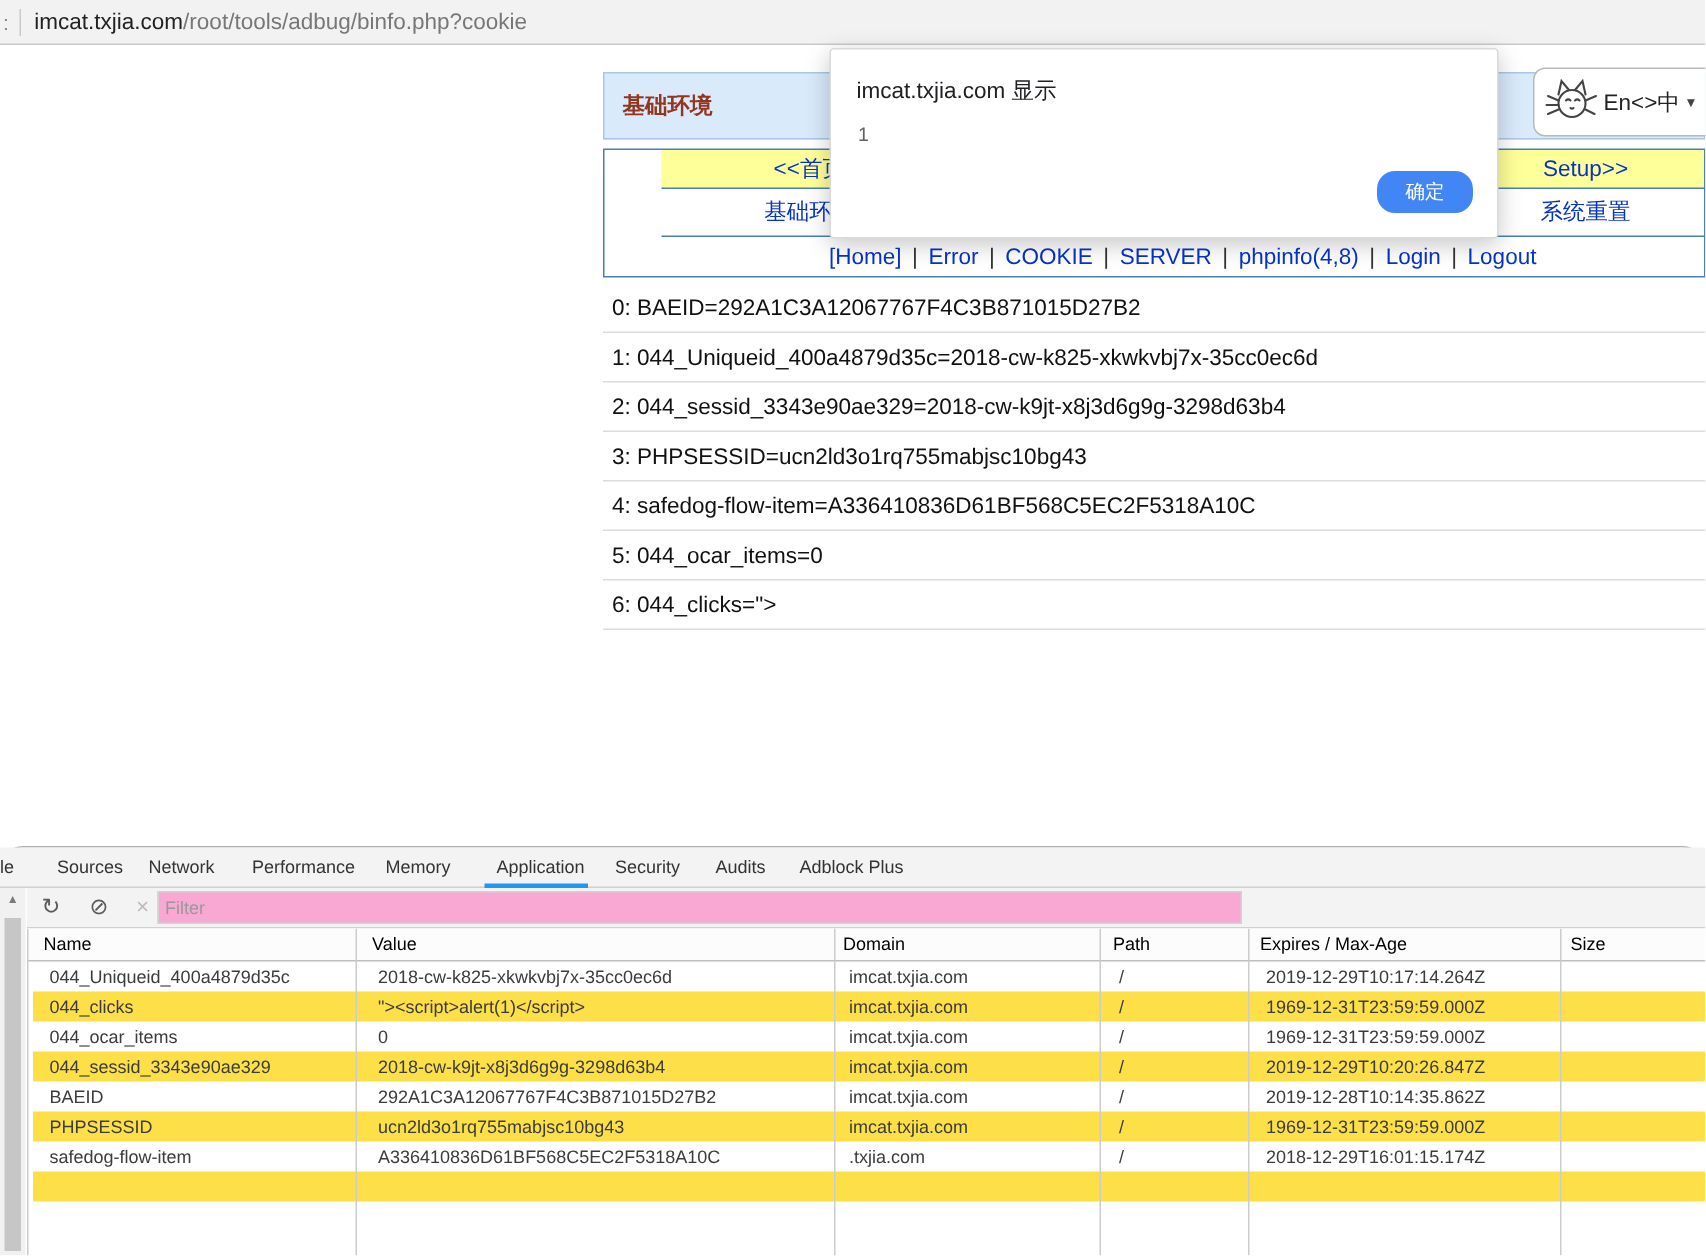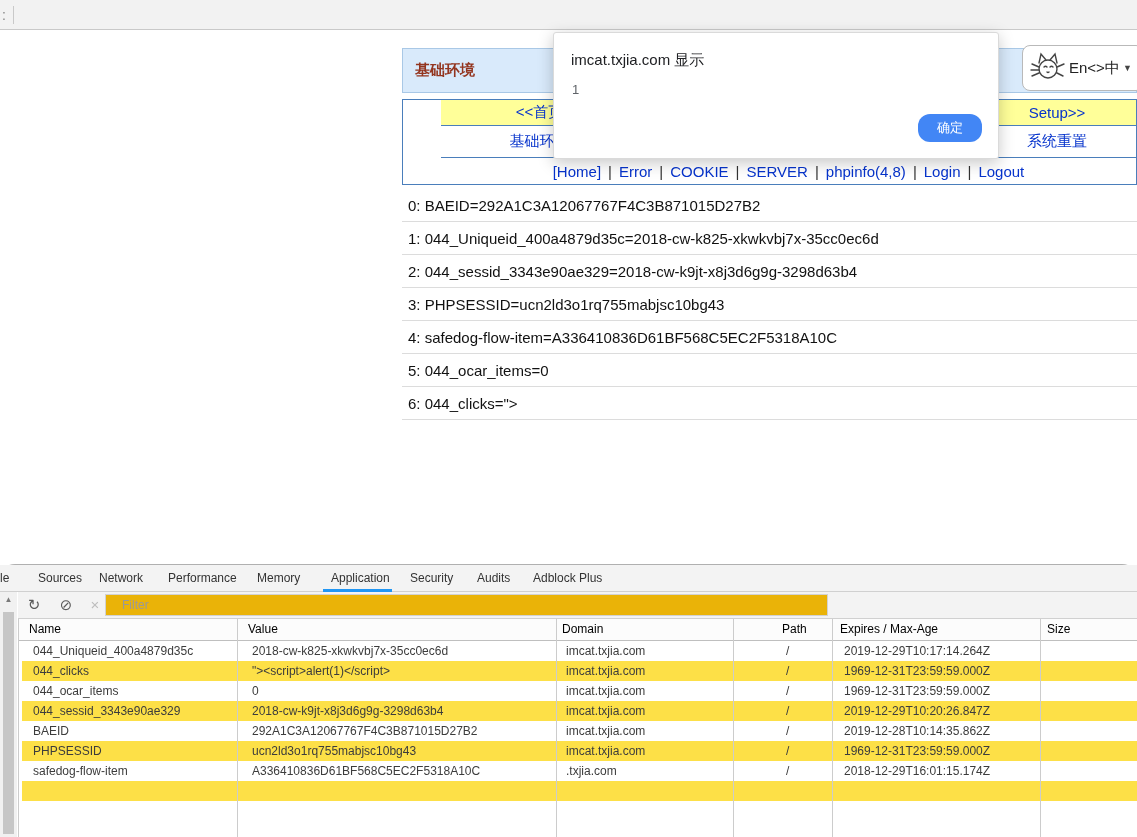--- a/index.html
+++ b/index.html
@@ -61,49 +61,50 @@
              border-bottom:1px solid #d0d0d0; }
   .dt-tab { position:absolute; top:0; height:26px; line-height:26px; font-size:12px; color:#333;
             cursor:pointer; white-space:nowrap; }
   .dt-underline { position:absolute; top:24px; height:3px; background:#2196f3; }
 
   .dt-toolbar { position:absolute; left:18px; top:27px; width:1119px; height:27px; background:#f3f3f3;
                 border-bottom:1px solid #d0d0d0; }
   .tb-icon { position:absolute; top:0; height:26px; line-height:26px; font-size:15px; color:#5a5a5a;
              cursor:pointer; text-align:center; width:18px; }
   .tb-icon.disabled { color:#bdbdbd; }
-  .dt-filter { position:absolute; left:87px; top:2px; width:723px; height:22px; background:#eab308;
-               border:1px solid #d2d2d2; font-size:12px; color:#333; padding-left:16px;
+  .dt-filter { position:absolute; left:87px; top:2px; width:723px; height:22px; background:#f9a8d4;
+               border:1px solid #d2d2d2; font-size:12px; color:#333; padding-left:4px;
                font-family:"Liberation Sans","DejaVu Sans",sans-serif; }
   .dt-filter::placeholder { color:#999; }
 
   .dt-scrollbar { position:absolute; left:0; top:27px; width:17px; height:246px; background:#f1f1f1; }
   .sb-arrow { position:absolute; left:0; top:0; width:17px; height:16px; color:#7a7a7a; font-size:8px;
               text-align:center; line-height:16px; cursor:pointer; }
   .sb-thumb { position:absolute; left:3px; top:20px; width:11px; height:222px; background:#c6c6c6; cursor:pointer; }
 
   .dt-grid { position:absolute; left:18px; top:54px; width:1119px; height:219px; background:#fff; overflow:hidden; }
   .g-header { position:absolute; left:0; top:0; width:1119px; height:22px; background:#fcfcfc;
               border-bottom:1px solid #bfbfbf; }
   .g-cell { position:absolute; top:0; height:20px; line-height:20px; white-space:nowrap; overflow:hidden; font-size:12px; }
   .g-header .g-cell { height:21px; line-height:21px; color:#000000; cursor:pointer; }
   .g-row { position:absolute; left:4px; width:1119px; height:20px; cursor:pointer; }
   .g-row.alt { background:#fde047; }
   .c0{left:11px;width:205px;} .c1{left:230px;width:305px;} .c2{left:544px;width:168px;}
-  .c3{left:724px;width:87px;margin-left:40px;} .c4{left:822px;width:204px;} .c5{left:1029px;width:85px;}
+  .c3{left:724px;width:87px;} .c4{left:822px;width:204px;} .c5{left:1029px;width:85px;}
   .vline { position:absolute; top:0; width:1px; height:219px; background:#cccccc; z-index:3; }
 </style>
 </head>
 <body>
 
 <div id="root">
 
   <div class="url-bar">
     <span class="url-frag">:</span>
     <span class="url-div"></span>
+    <span class="url-text"><span>imcat.txjia.com</span><span class="path">/root/tools/adbug/binfo.php?cookie</span></span>
   </div>
 
   <div class="hdr-box">
     <span class="t">基础环境</span>
   </div>
 
   <div class="lang-box">
     <svg width="36" height="36" viewBox="0 0 36 36">
       <g fill="none" stroke="#444" stroke-width="1.4" stroke-linecap="round">
         <path d="M10 13 L12 4 L17 10"></path>

